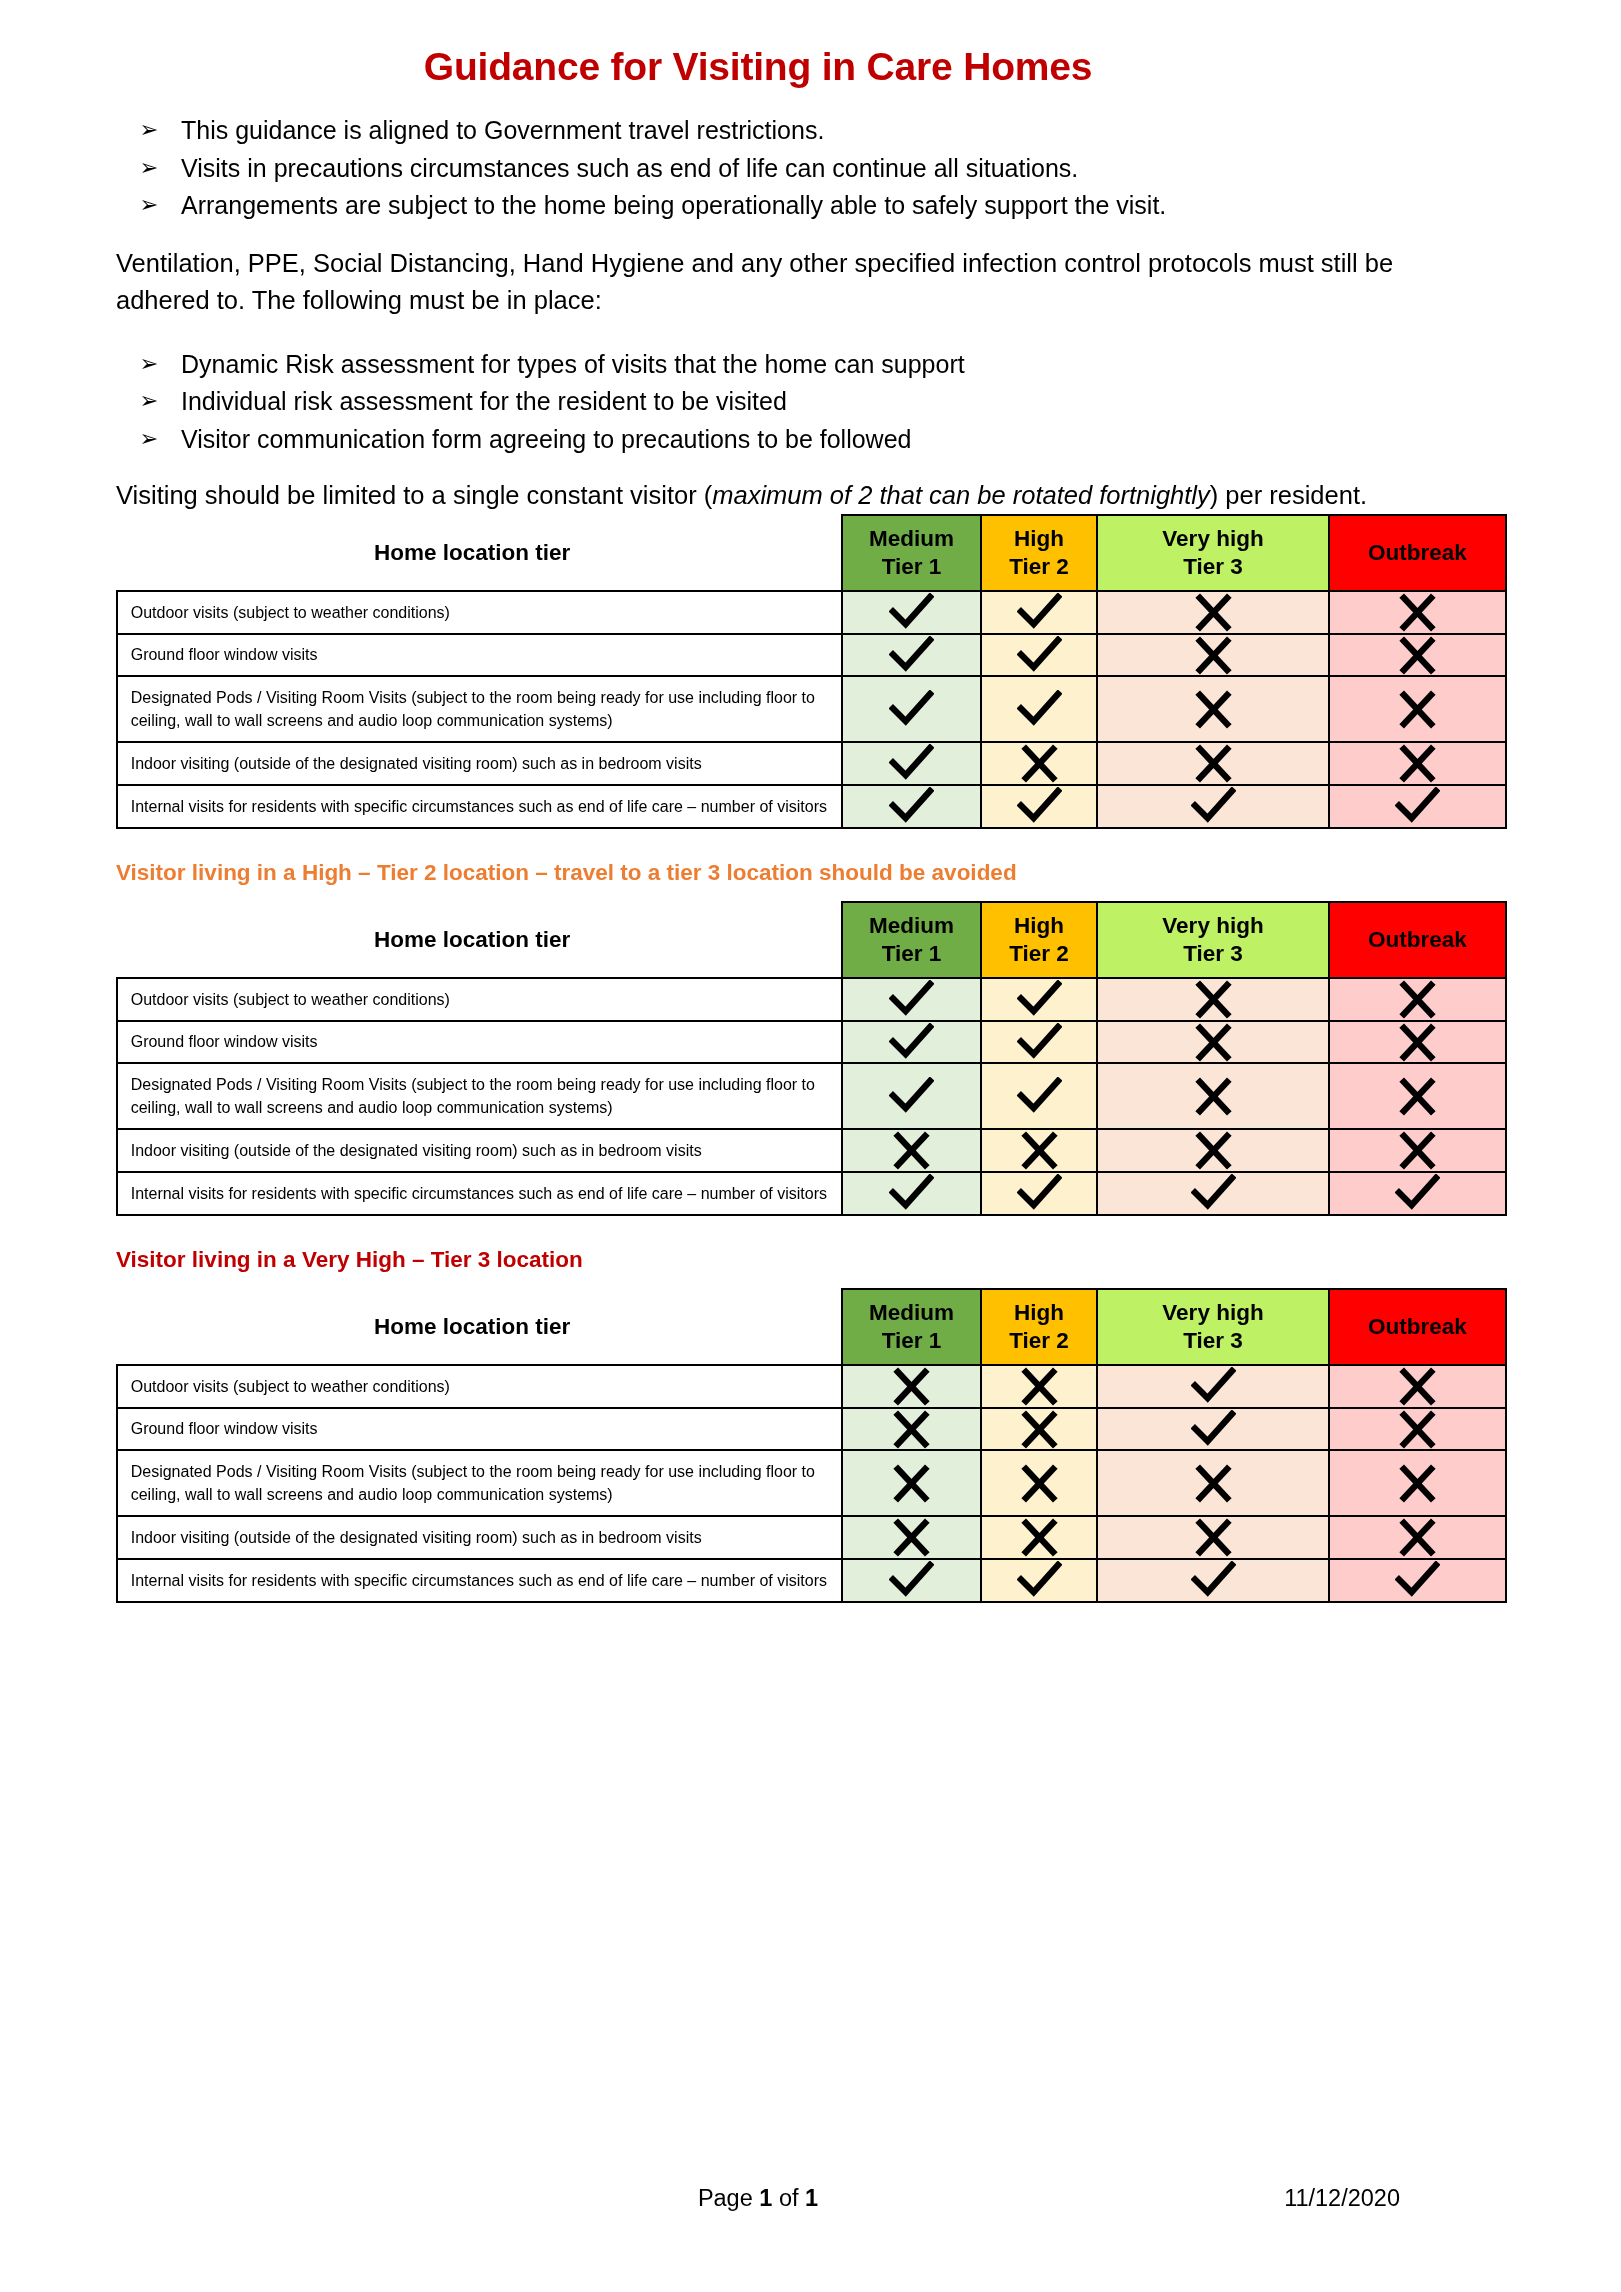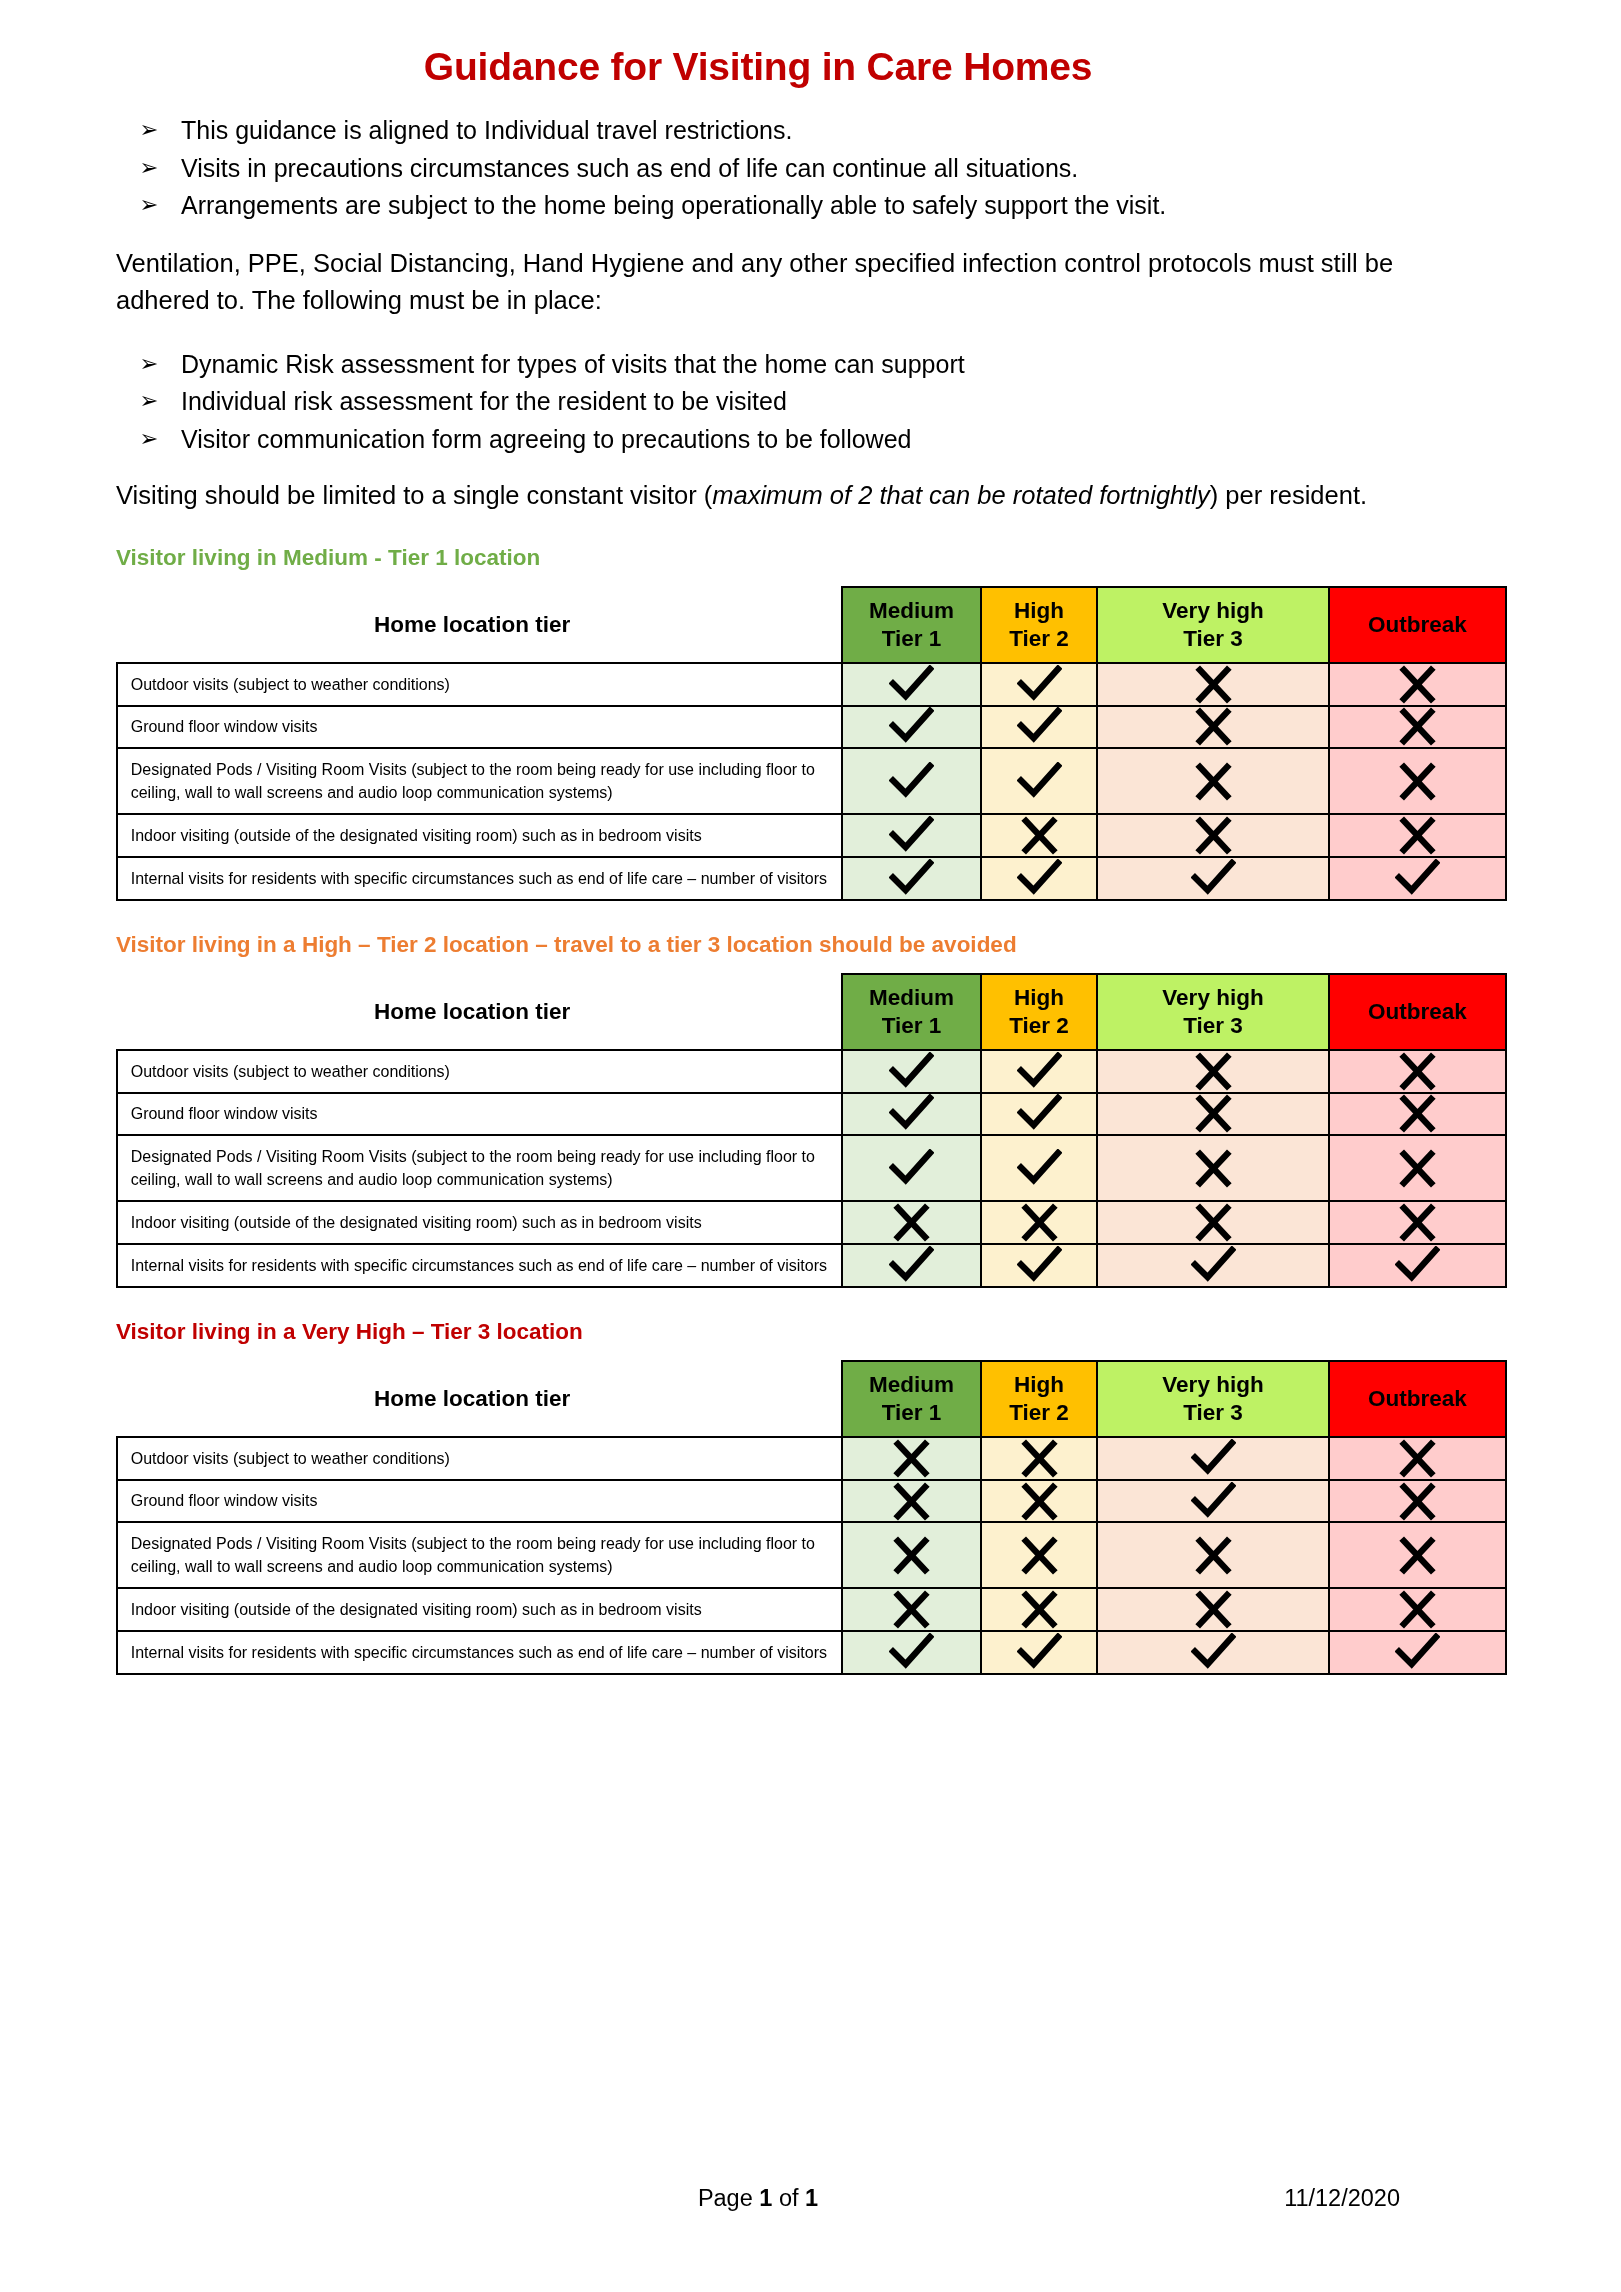--- a/index.html
+++ b/index.html
@@ -172,40 +172,39 @@
 </style>
 </head>
 <body>
 
 <div class="page">
 <div class="inner">
 
   <h1 class="doc-title">Guidance for Visiting in Care Homes</h1>
 
   <ul class="bullet-list" id="intro-bullets">
-        <li><span class="bullet-glyph">➢</span><span>This guidance is aligned to Individual travel restrictions.</span></li>
+        <li><span class="bullet-glyph">➢</span><span>This guidance is aligned to Government travel restrictions.</span></li>
         <li><span class="bullet-glyph">➢</span><span>Visits in precautions circumstances such as end of life can continue all situations.</span></li>
         <li><span class="bullet-glyph">➢</span><span>Arrangements are subject to the home being operationally able to safely support the visit.</span></li>
       </ul>
 
   <p class="para">Ventilation, PPE, Social Distancing, Hand Hygiene and any other specified infection control protocols must still be adhered to. The following must be in place:</p>
 
   <div class="spacer-28"></div>
 
   <ul class="bullet-list list-indent-2" id="req-bullets">
         <li><span class="bullet-glyph">➢</span><span>Dynamic Risk assessment for types of visits that the home can support</span></li>
         <li><span class="bullet-glyph">➢</span><span>Individual risk assessment for the resident to be visited</span></li>
         <li><span class="bullet-glyph">➢</span><span>Visitor communication form agreeing to precautions to be followed</span></li>
       </ul>
 
   <p class="para tight"><span>Visiting should be limited to a single constant visitor (</span><em>maximum of 2 that can be rotated fortnightly</em><span>) per resident.</span></p>
 
   <div id="sections-root">
         <div class="table-block">
-          <div class="section-heading sh-green">Visitor living in Medium - Tier 1 location</div>
           <table class="tier-table">
             <colgroup>
               <col class="c-desc">
               <col class="c-med">
               <col class="c-high">
               <col class="c-vh">
               <col class="c-out">
             </colgroup>
             <tbody>
               <tr class="head-row">

